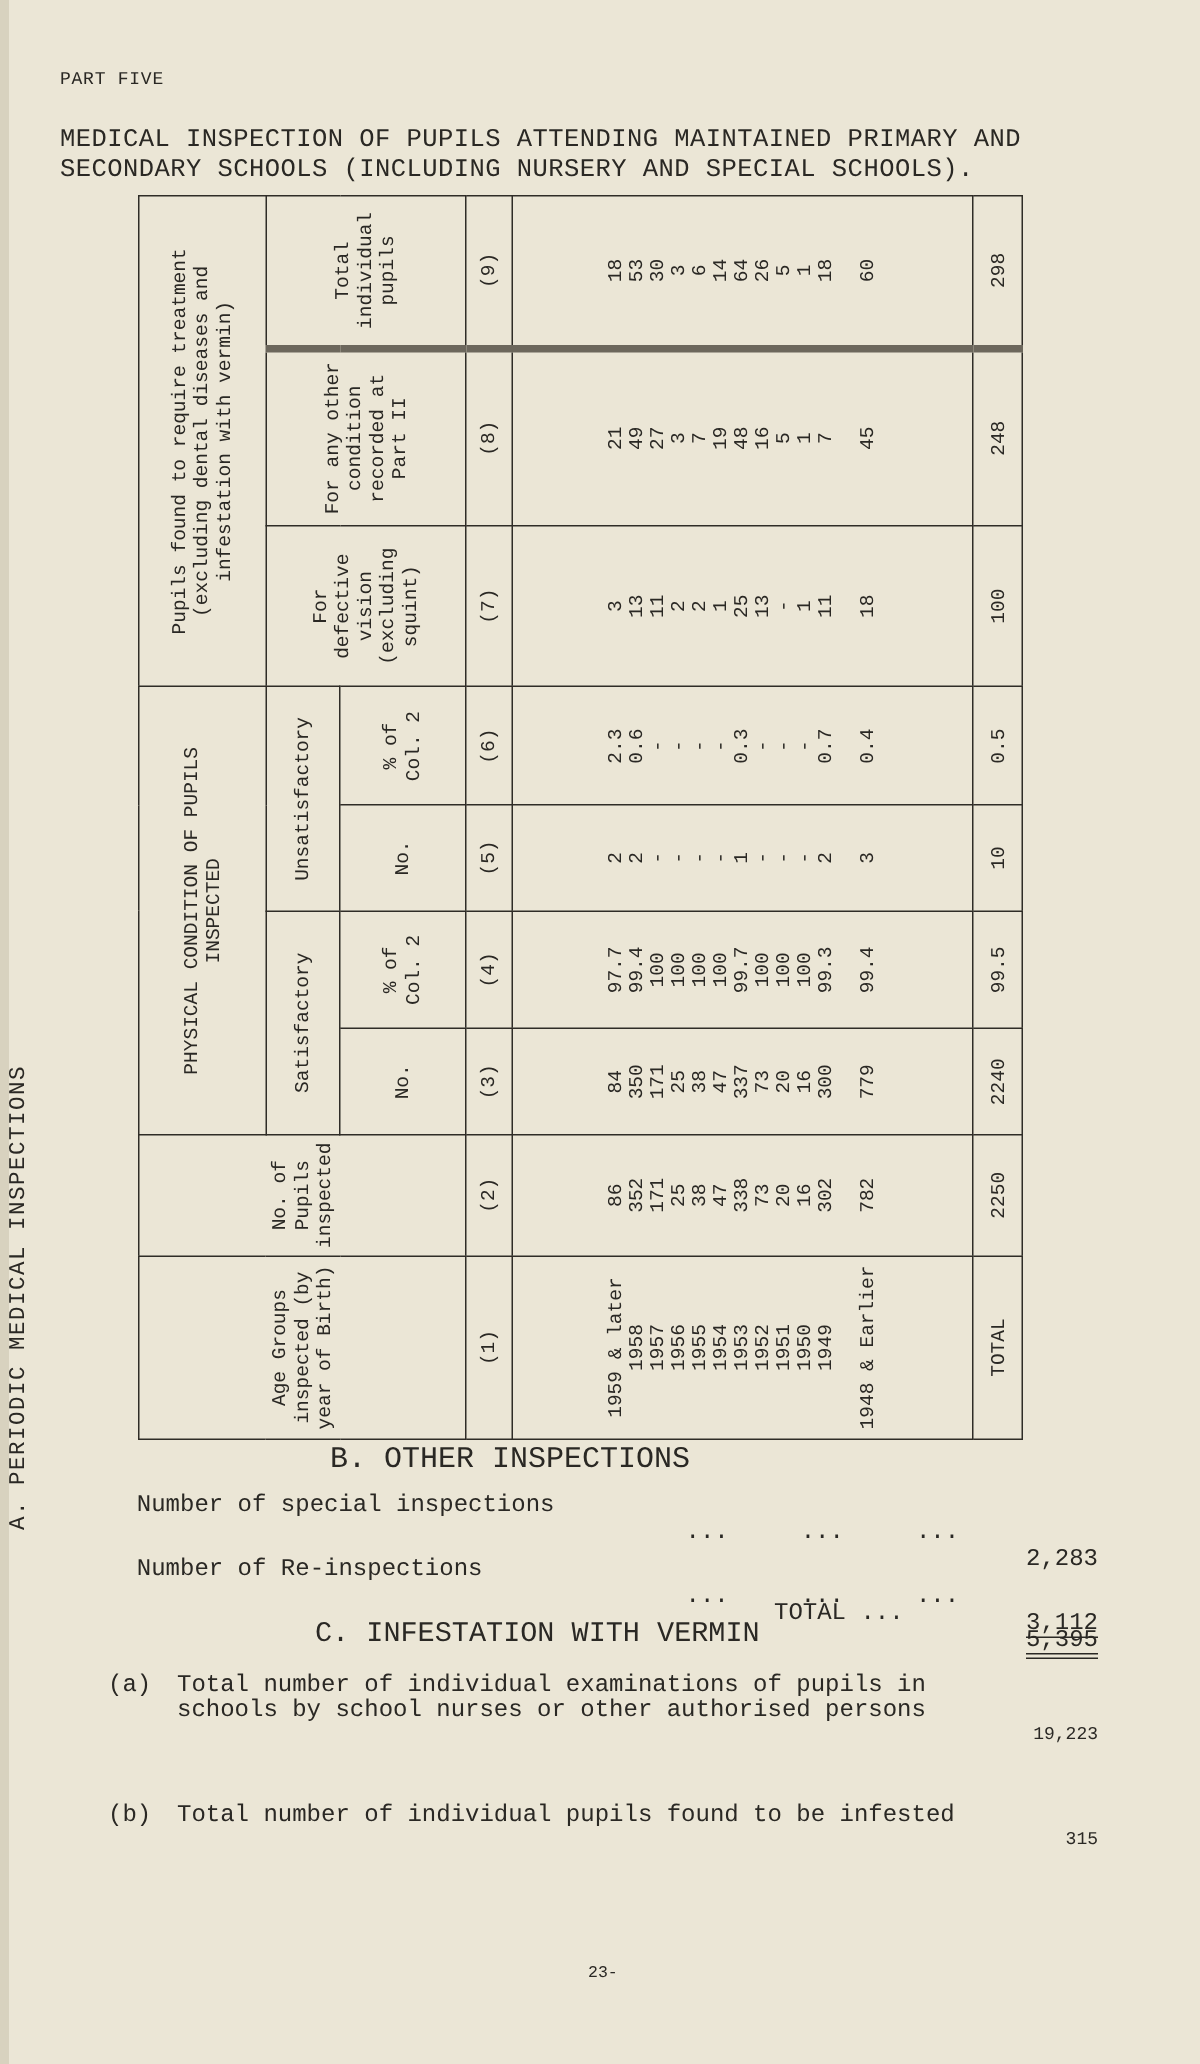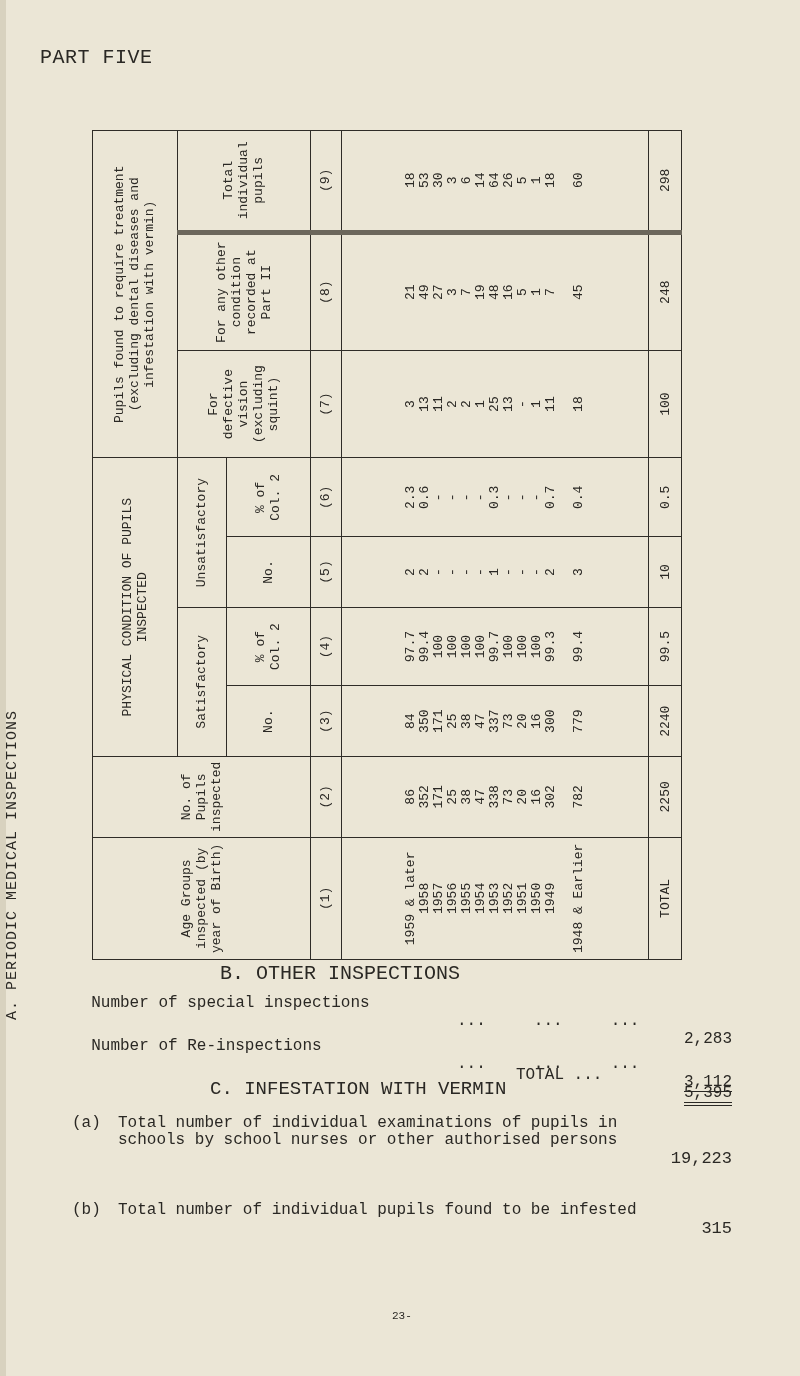--- a/index.html
+++ b/index.html
@@ -3,21 +3,21 @@
 <meta charset="utf-8">
 <style>
   html, body { margin: 0; padding: 0; }
   body {
     width: 800px; height: 1376px; position: relative; overflow: hidden;
     background: #ebe6d6;
     font-family: "Liberation Mono", "DejaVu Sans Mono", monospace;
     color: #2a2824;
   }
   .page-edge { position: absolute; left: 0; top: 0; width: 6px; height: 1376px; background: #d8d2bf; }
-  .part-title { position: absolute; left: 40px; top: 46px; font-size: 20px; letter-spacing: 0.5px; }
+  .part-title { position: absolute; left: 40px; top: 46px; font-size: 12px; letter-spacing: 0.5px; }
   .main-title { position: absolute; left: 40px; top: 84px; font-size: 17px; line-height: 20px; letter-spacing: 0.3px; width: 740px; }
 
   .side-title {
     position: absolute; left: 4px; top: 1020px;
     transform-origin: 0 0; transform: rotate(-90deg);
     font-size: 15px; letter-spacing: 1px; white-space: nowrap; width: 560px;
   }
 
   
   .table-wrap {
@@ -45,30 +45,32 @@
   .section-b { position: absolute; left: 220px; top: 962px; font-size: 20px; }
   .row { position: absolute; left: 72px; font-size: 16px; width: 660px; white-space: pre; }
   .row .dots { position: absolute; left: 385px; }
   .row .val { position: absolute; right: 0; text-align: center; }
   .underline { border-bottom: 1.5px solid #2a2824; }
   .dbl { border-bottom: 4px double #2a2824; }
   .section-c { position: absolute; left: 210px; top: 1078px; font-size: 19px; }
   .para { position: absolute; left: 72px; font-size: 16px; line-height: 17px; width: 590px; }
   .para .lbl { position: absolute; left: 0; }
   .para .txt { padding-left: 46px; display: block; }
-  .para-val { position: absolute; right: 68px; font-size: 17px; margin-left: 34px; }
+  .para-val { position: absolute; right: 68px; font-size: 12px; margin-left: 34px; }
   .page-num { position: absolute; left: 392px; top: 1310px; font-size: 11px; }
 </style>
 </head>
 <body>
 
 <div class="page-edge"></div>
 
 <div class="part-title">PART FIVE</div>
 <div class="main-title">
+  <div>MEDICAL INSPECTION OF PUPILS ATTENDING MAINTAINED PRIMARY AND</div>
+  <div>SECONDARY SCHOOLS (INCLUDING NURSERY AND SPECIAL SCHOOLS).</div>
 </div>
 
 <div class="side-title">A.  PERIODIC MEDICAL INSPECTIONS</div>
 
 <div class="table-wrap">
   <table class="inspect">
     <colgroup>
       <col style="width:118px">
         <col style="width:78px">
       <col style="width:68px">

